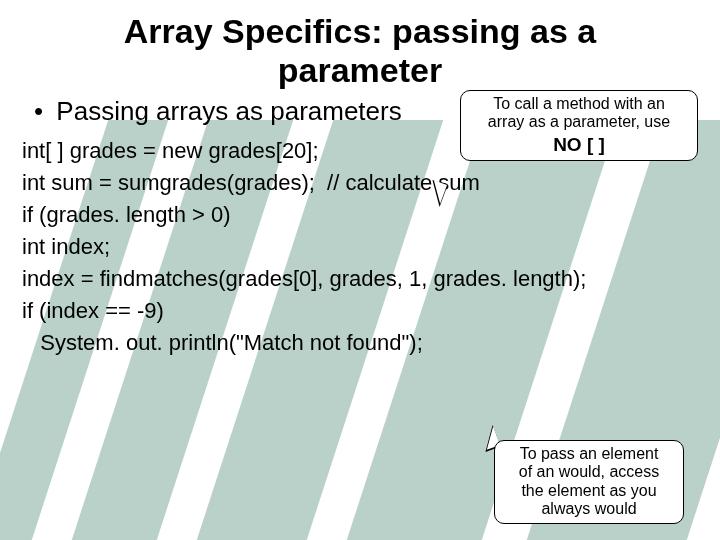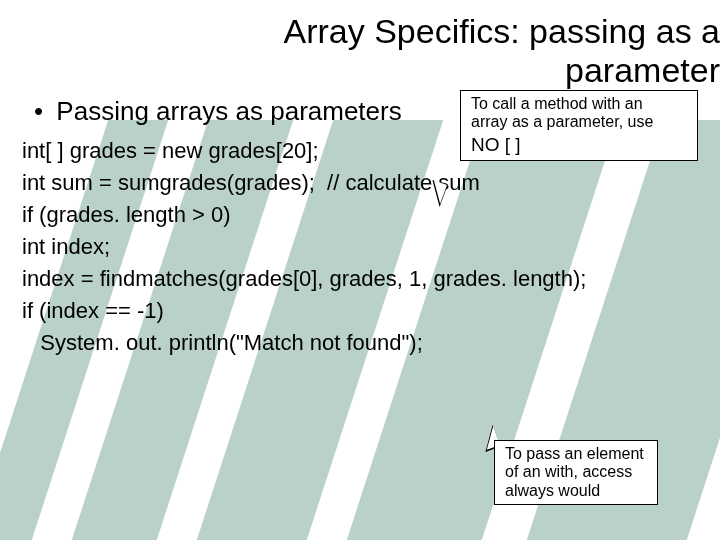--- a/index.html
+++ b/index.html
@@ -16,23 +16,23 @@
     pointer-events: none;
   }
   .parallelogram {
     position: absolute;
     background: #b9d1c8;
     transform: skewX(-18deg);
   }
   .title {
     position: relative;
     z-index: 2;
-    text-align: right;
+    text-align: center;
     font-size: 34px;
-    font-weight: 400;
+    font-weight: 700;
     color: #000;
     padding-top: 12px;
     line-height: 1.15;
   }
   .bullet-row {
     position: relative;
     z-index: 2;
     margin-top: 6px;
     margin-left: 34px;
     font-size: 26px;
@@ -48,28 +48,28 @@
     line-height: 1.45;
     color: #000;
     font-family: Arial, Helvetica, sans-serif;
   }
   .code-line { white-space: pre; }
   .callout {
     position: absolute;
     z-index: 3;
     background: #fff;
     border: 1.5px solid #000;
-    border-radius: 0;
+    border-radius: 10px;
     padding: 4px 10px;
-    text-align: left;
+    text-align: center;
     font-size: 16px;
     line-height: 1.15;
     color: #000;
   }
-  .callout .emph { font-weight: normal; font-size: 19px; margin-top: 2px; }
+  .callout .emph { font-weight: bold; font-size: 19px; margin-top: 2px; }
   .tail {
     position: absolute;
     z-index: 3;
     width: 0; height: 0;
     border-style: solid;
   }
   
   .tail-top {
     top: 182px;
     left: 430px;
@@ -122,31 +122,32 @@
   <span class="dot">•</span>
   <span>Passing arrays as parameters</span>
 </div>
 
 <div class="code-block">
   <div class="code-line">int[ ] grades = new grades[20];</div>
   <div class="code-line">int sum = sumgrades(grades);  // calculate sum</div>
   <div class="code-line">if (grades. length &gt; 0)</div>
   <div class="code-line">int index;</div>
   <div class="code-line">index = findmatches(grades[0], grades, 1, grades. length);</div>
-  <div class="code-line">if (index == -1)</div>
+  <div class="code-line">if (index == -9)</div>
   <div class="code-line">   System. out. println("Match not found");</div>
 </div>
 
 <div class="tail tail-top-border"></div>
 <div class="tail tail-top"></div>
 <div class="callout" style="top:90px; left:460px; width:238px;">
   <div>To call a method with an</div>
   <div>array as a parameter, use</div>
   <div class="emph">NO [ ]</div>
 </div>
 
 <div class="tail tail-bot-border"></div>
 <div class="tail tail-bot"></div>
-<div class="callout" style="top:440px; left:494px; width:164px;">
+<div class="callout" style="top:440px; left:494px; width:190px;">
   <div>To pass an element</div>
-  <div>of an with, access</div>
+  <div>of an would, access</div>
+  <div>the element as you</div>
   <div>always would</div>
 </div>
 
 </body></html>

